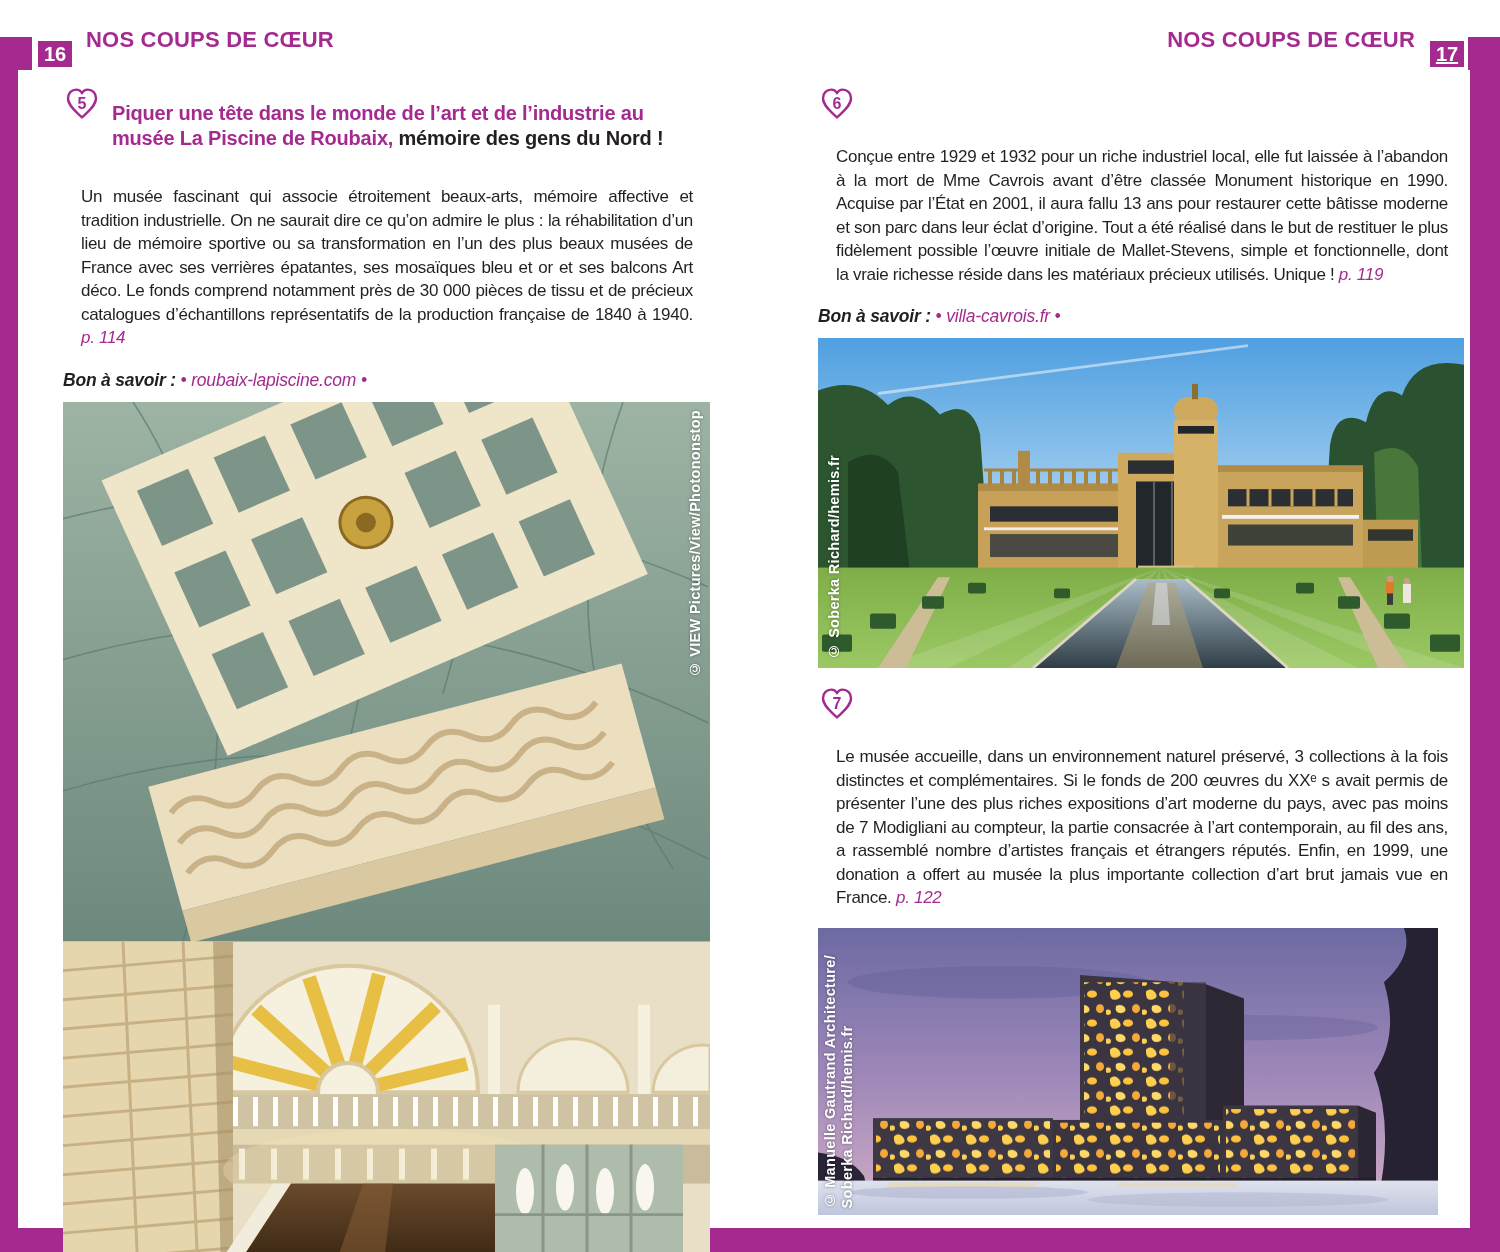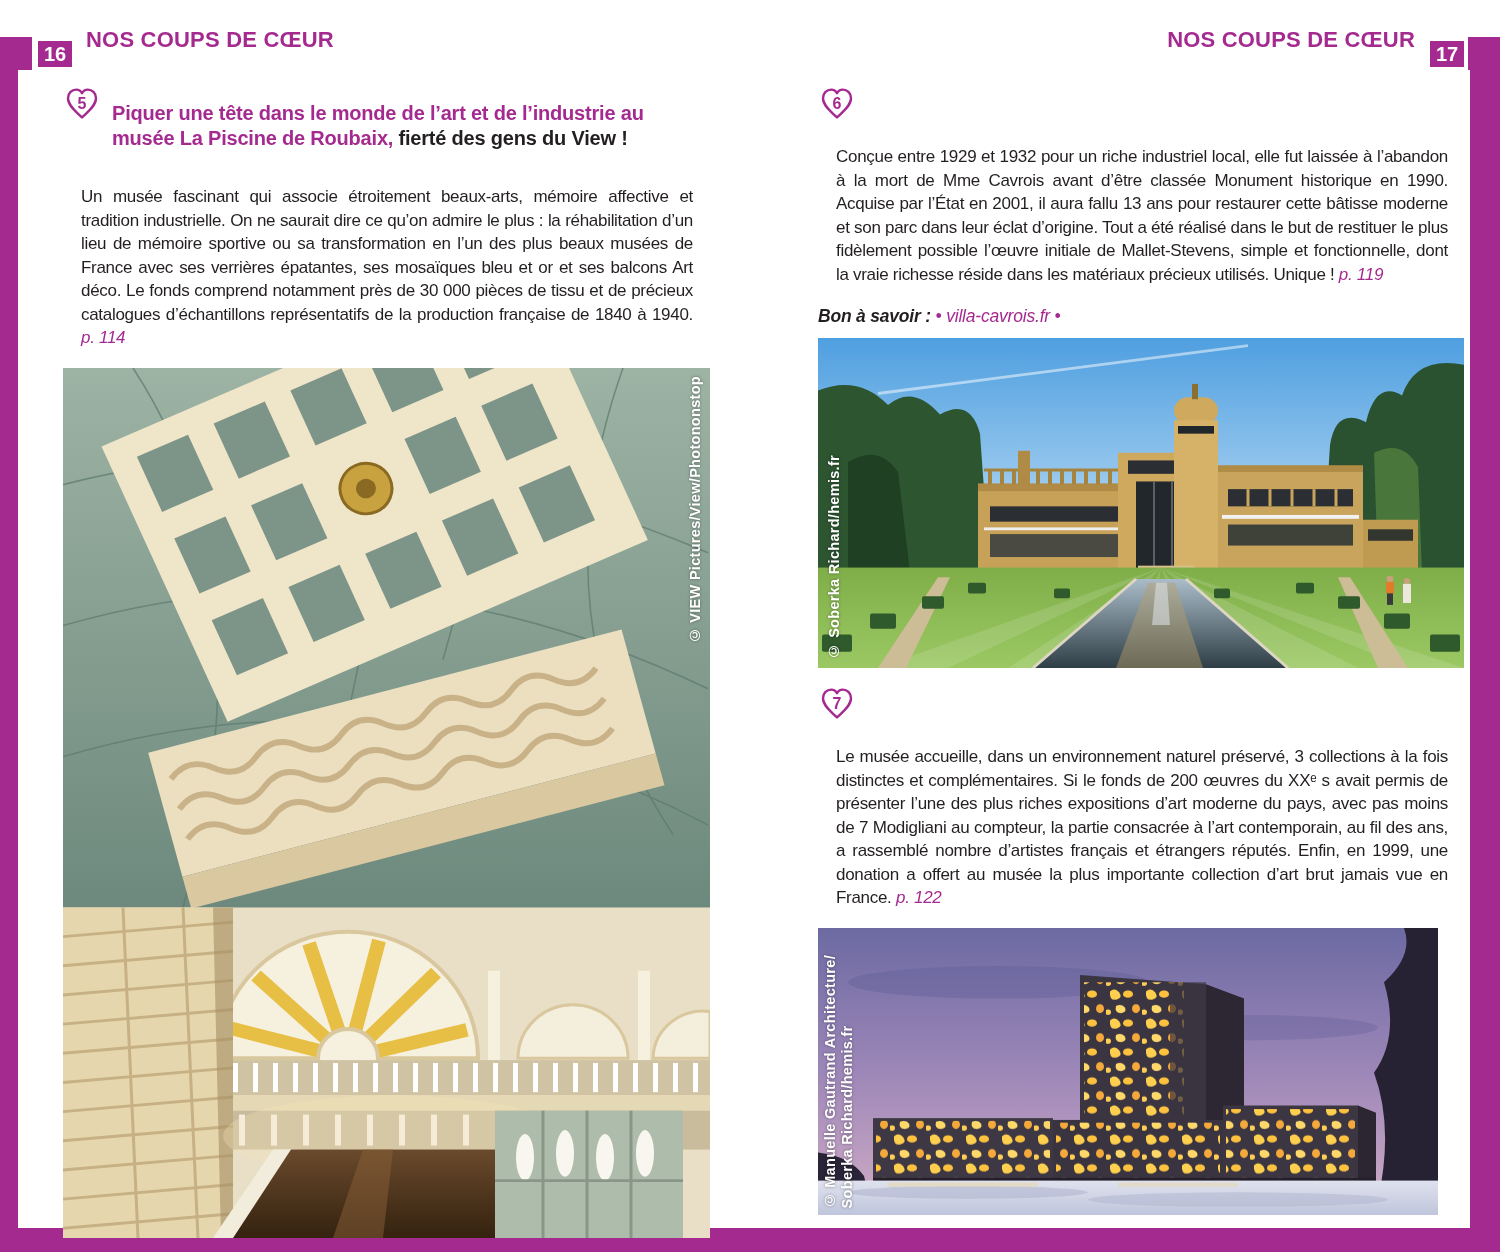--- a/index.html
+++ b/index.html
@@ -14,21 +14,21 @@
   .band-left-wide  { left:0; top:37px; width:32px; height:33px; }
   .band-left       { left:0; top:37px; width:18px; height:1191px; }
   .band-right-wide { left:1468px; top:37px; width:32px; height:33px; }
   .band-right      { left:1470px; top:37px; width:30px; height:1191px; }
   .band-bottom     { left:0; top:1228px; width:1500px; height:24px; }
   .pagenum {
     position:absolute; top:41px; width:34px; height:26px; background:var(--accent);
     color:#fff; font-weight:bold; font-size:20px; display:flex; align-items:center; justify-content:center;
   }
   .pagenum-left  { left:38px; }
-  .pagenum-right { left:1430px; }
+  .pagenum-right { left:1430px;text-decoration:underline; }
   .runhead {
     position:absolute; top:27px; height:26px; line-height:26px;
     color:var(--accent); font-weight:bold; font-size:22px; letter-spacing:.2px;
   }
   .runhead-left  { left:86px; }
   .runhead-right { right:85px; text-align:right; }
   
   .col { position:absolute; top:84px; width:648px; }
   .col-left  { left:63px; }
   .col-right { left:818px; }
@@ -78,23 +78,24 @@
   <div class="pagenum pagenum-right">17</div>
 
   <div class="col col-left">
     <div class="item-head">
       <span class="heart-wrap">
         <svg width="38" height="38" viewBox="0 0 38 38">
           <path d="M19 32.5 C14.5 28 5 21 5 13.2 C5 8 9 4.6 13.1 4.6 C15.8 4.6 18 6.1 19 8.2 C20 6.1 22.2 4.6 24.9 4.6 C29 4.6 33 8 33 13.2 C33 21 23.5 28 19 32.5 Z" fill="#fff" stroke="#a52a90" stroke-width="2.4" stroke-linejoin="round"></path>
           <text x="19" y="18" text-anchor="middle" dominant-baseline="central" font-size="16" font-weight="bold" fill="#a52a90">5</text>
         </svg>
       </span>
-      <h2 class="item-title"><span class="t-hi">Piquer une tête dans le monde de l’art et de l’industrie au musée La Piscine de Roubaix,</span> <span class="t-rest">fierté des gens du View !</span></h2>
+      <h2 class="item-title"><span class="t-hi">Piquer une tête dans le monde de l’art et de l’industrie au musée La Piscine de Roubaix,</span> <span class="t-rest">mémoire des gens du Nord !</span></h2>
     </div>
     <p class="body-text"><span>Un musée fascinant qui associe étroitement beaux-arts, mémoire affective et tradition industrielle. On ne saurait dire ce qu’on admire le plus : la réhabilitation d’un lieu de mémoire sportive ou sa transformation en l’un des plus beaux musées de France avec ses verrières épatantes, ses mosaïques bleu et or et ses balcons Art déco. Le fonds comprend notamment près de 30 000 pièces de tissu et de précieux catalogues d’échantillons représentatifs de la production française de 1840 à 1940.</span> <span class="page-ref">p. 114</span></p>
+    <div class="know"><span class="know-label">Bon à savoir :</span> <span class="know-link">• roubaix-lapiscine.com •</span></div>
 
     <div class="photo photo-piscine">
       <svg width="647" height="870" viewBox="0 0 647 895" preserveAspectRatio="none">
         <defs>
           <linearGradient id="tealG" x1="0" y1="0" x2="0" y2="1">
             <stop offset="0" stop-color="#9db3a4"></stop>
               <stop offset="1" stop-color="#6d897d"></stop>
           </linearGradient>
           <linearGradient id="woodG" x1="0" y1="0" x2="0" y2="1">
             <stop offset="0" stop-color="#6a4a2c"></stop>

